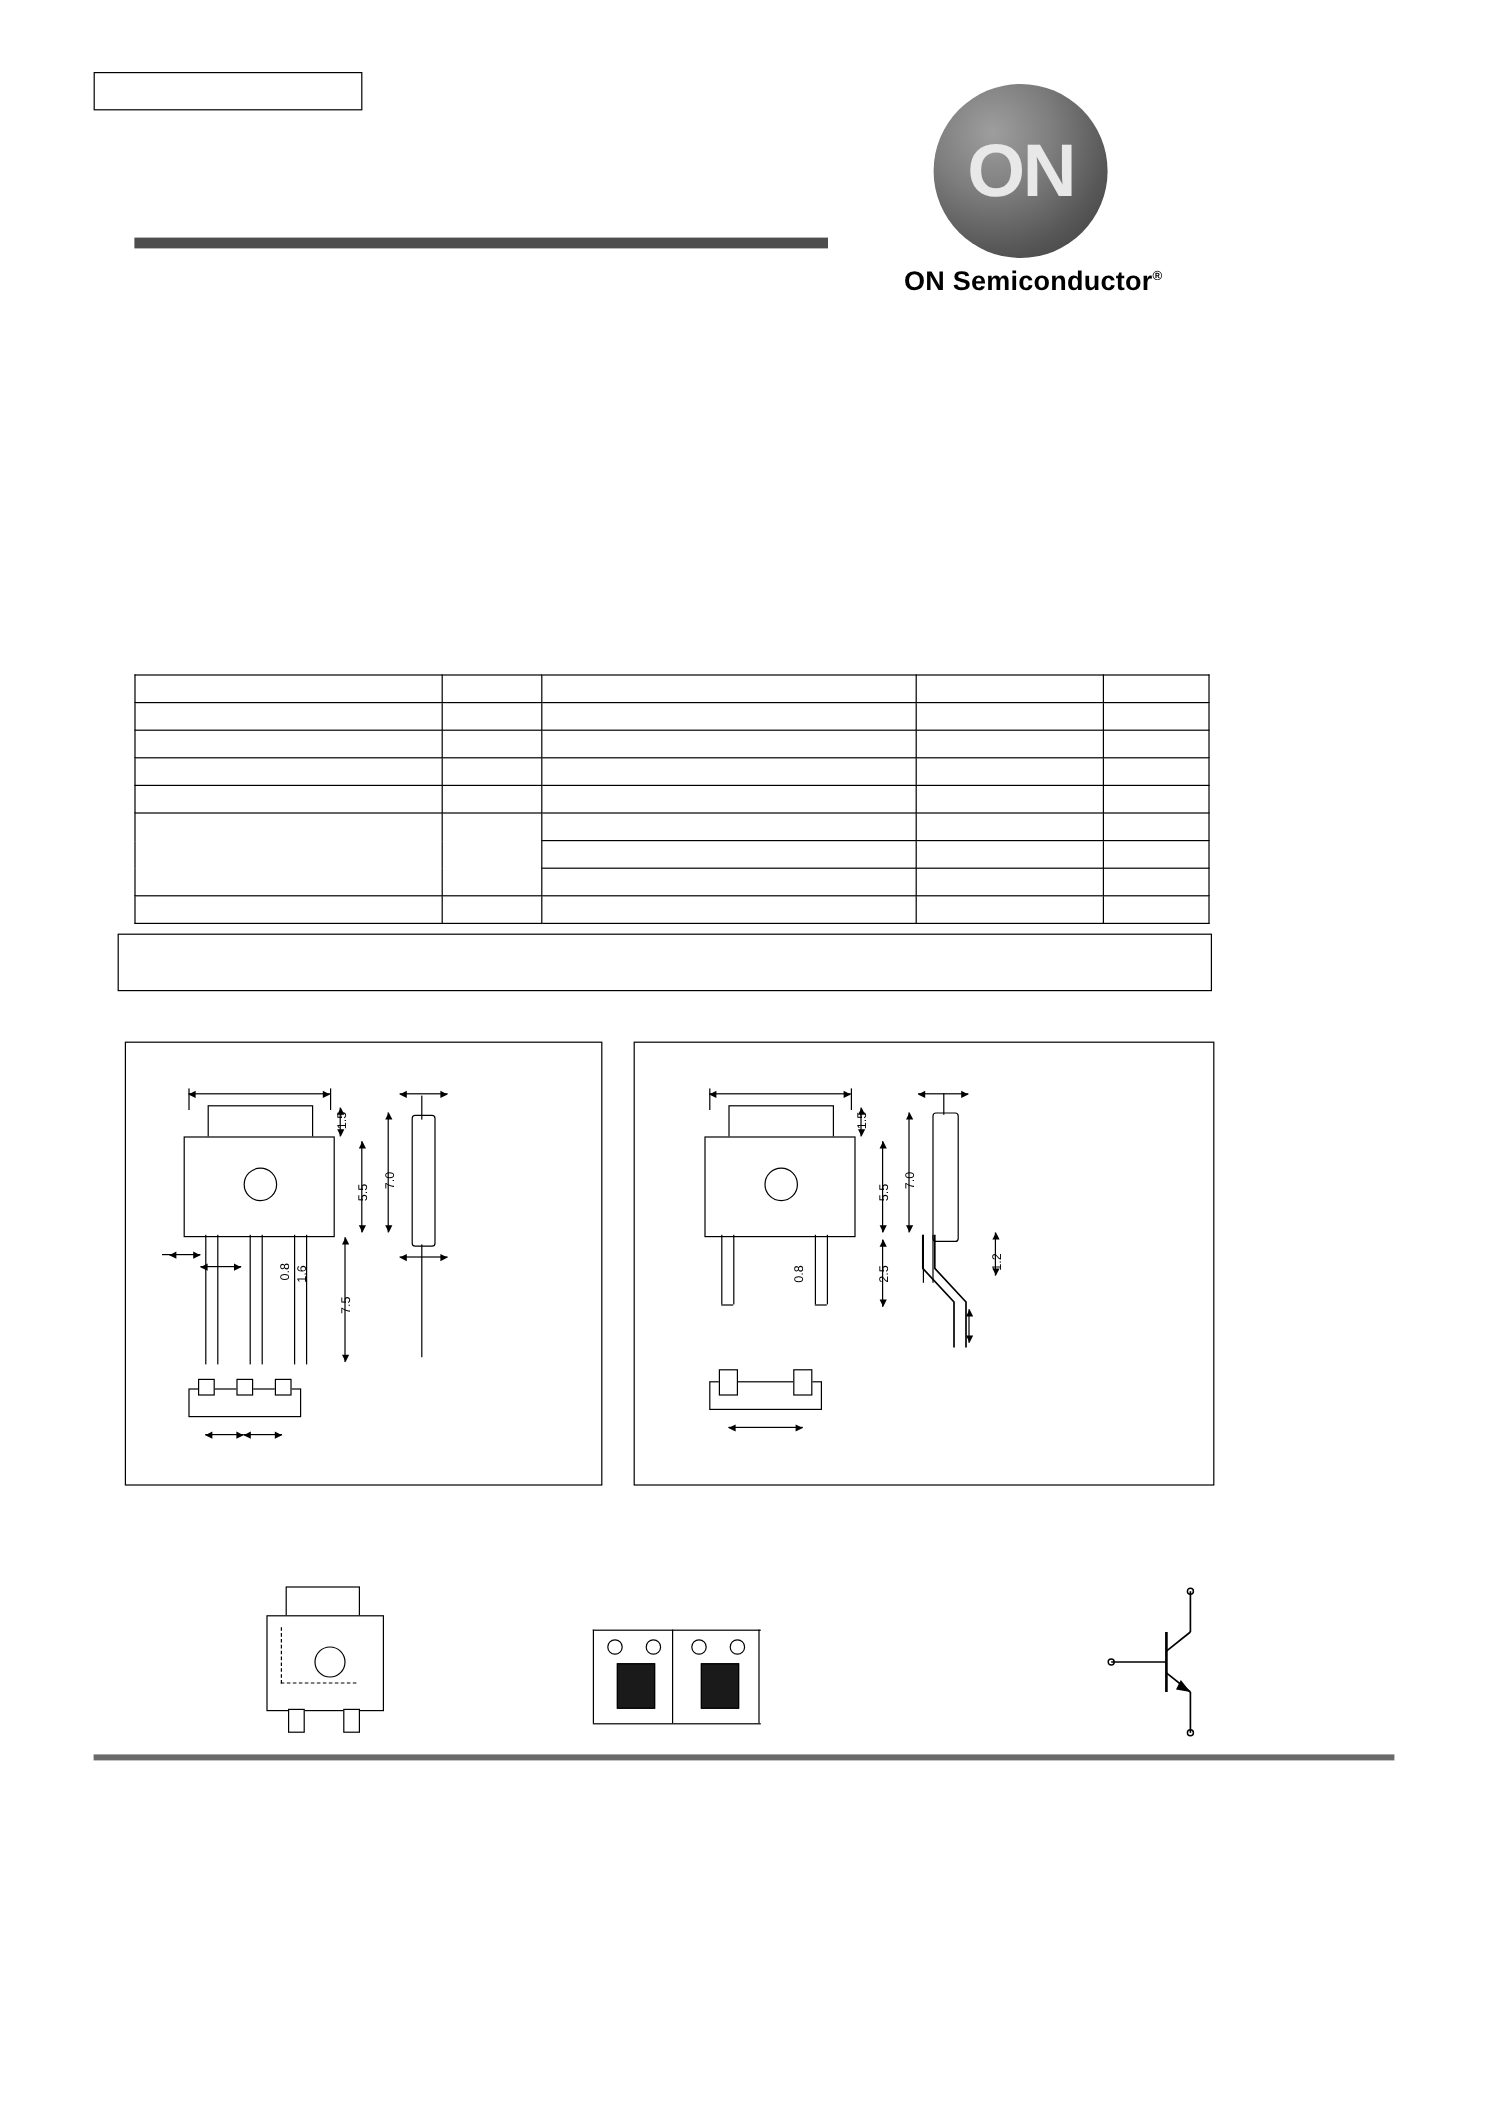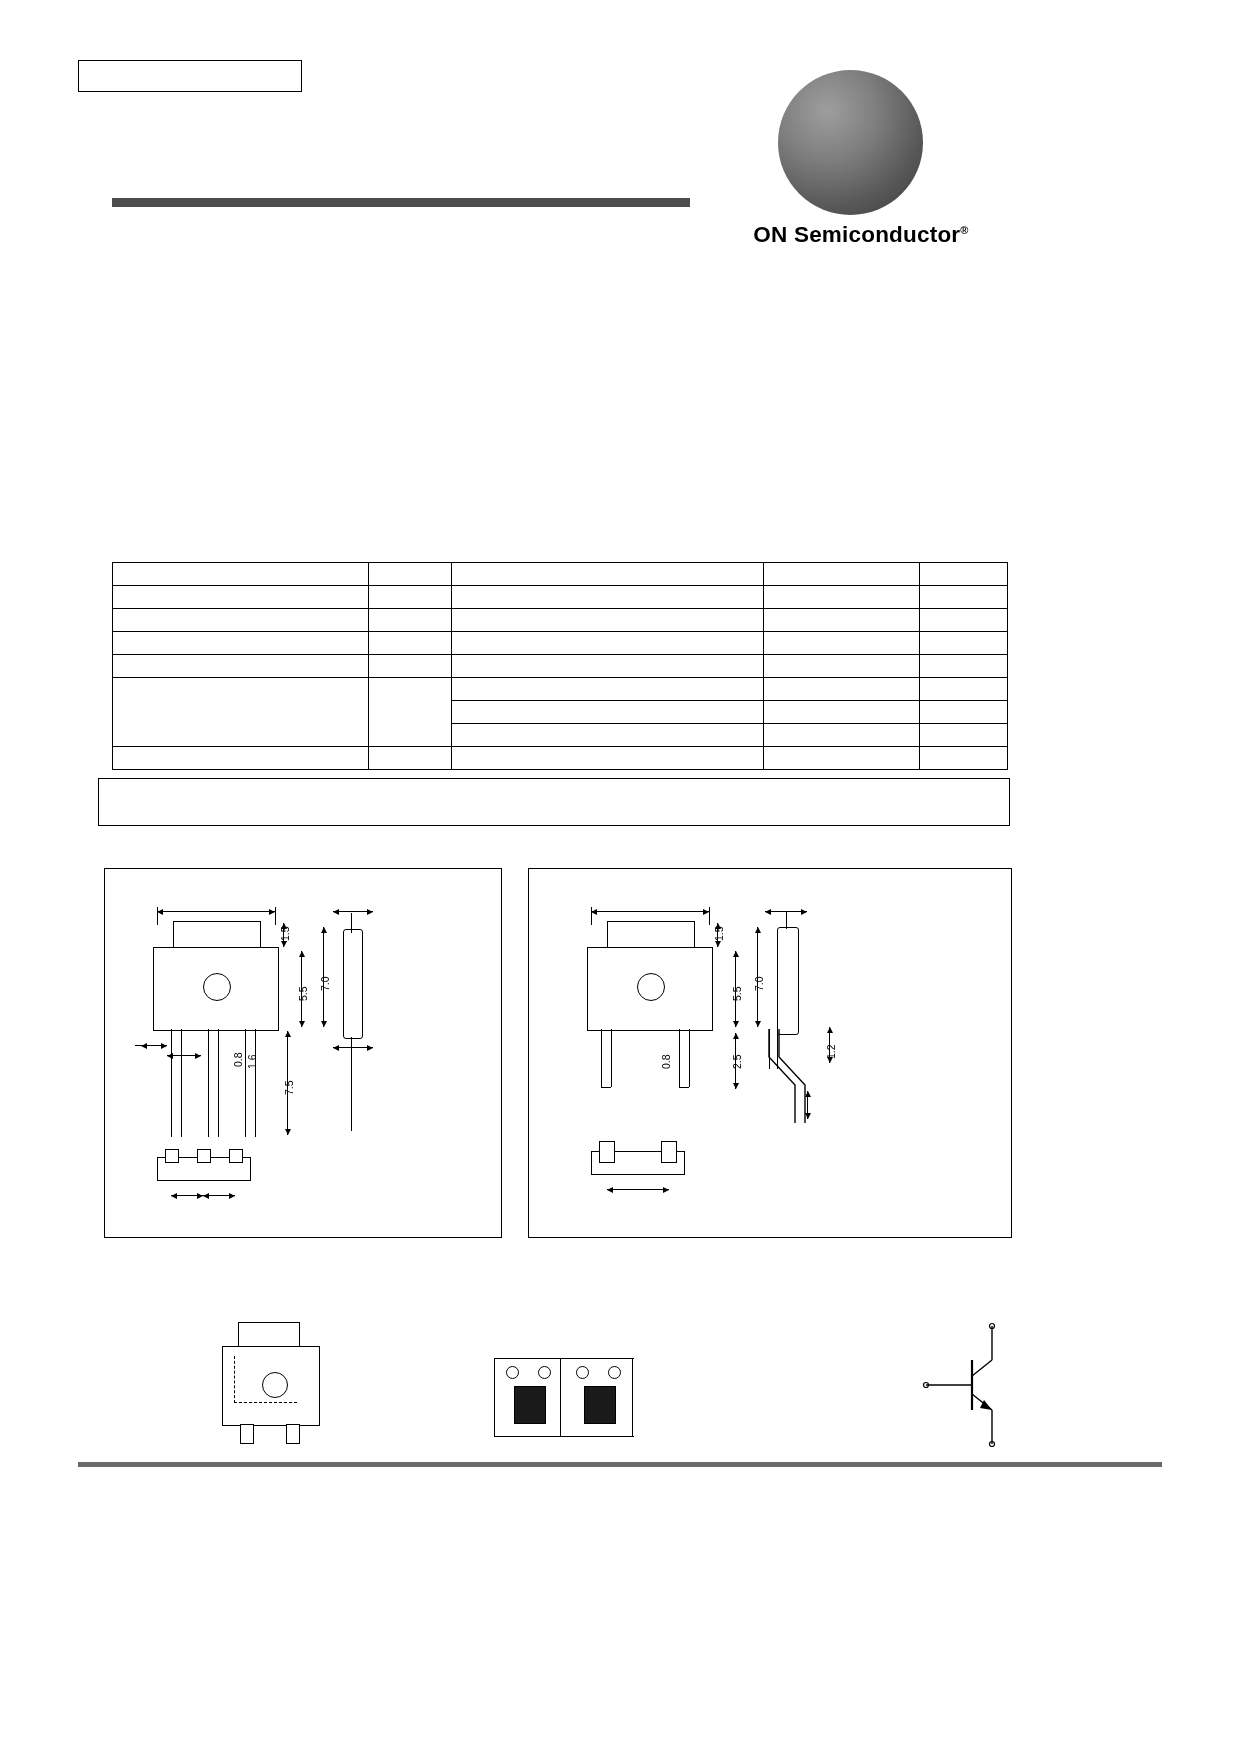--- a/index.html
+++ b/index.html
@@ -107,20 +107,21 @@
 <div class="page">
 
   <div class="top-box">
     <span></span>
   </div>
 
   <div class="title-rule"></div>
 
   <div class="logo-wrap">
     <div class="logo-circle"></div>
+    <div class="logo-on">ON</div>
     <div class="logo-text">
       <span>ON Semiconductor</span><sup>®</sup>
     </div>
   </div>
 
   <table class="table">
     <tbody>
         <tr>
       <td class="c1"></td>
       <td class="c2"></td>

